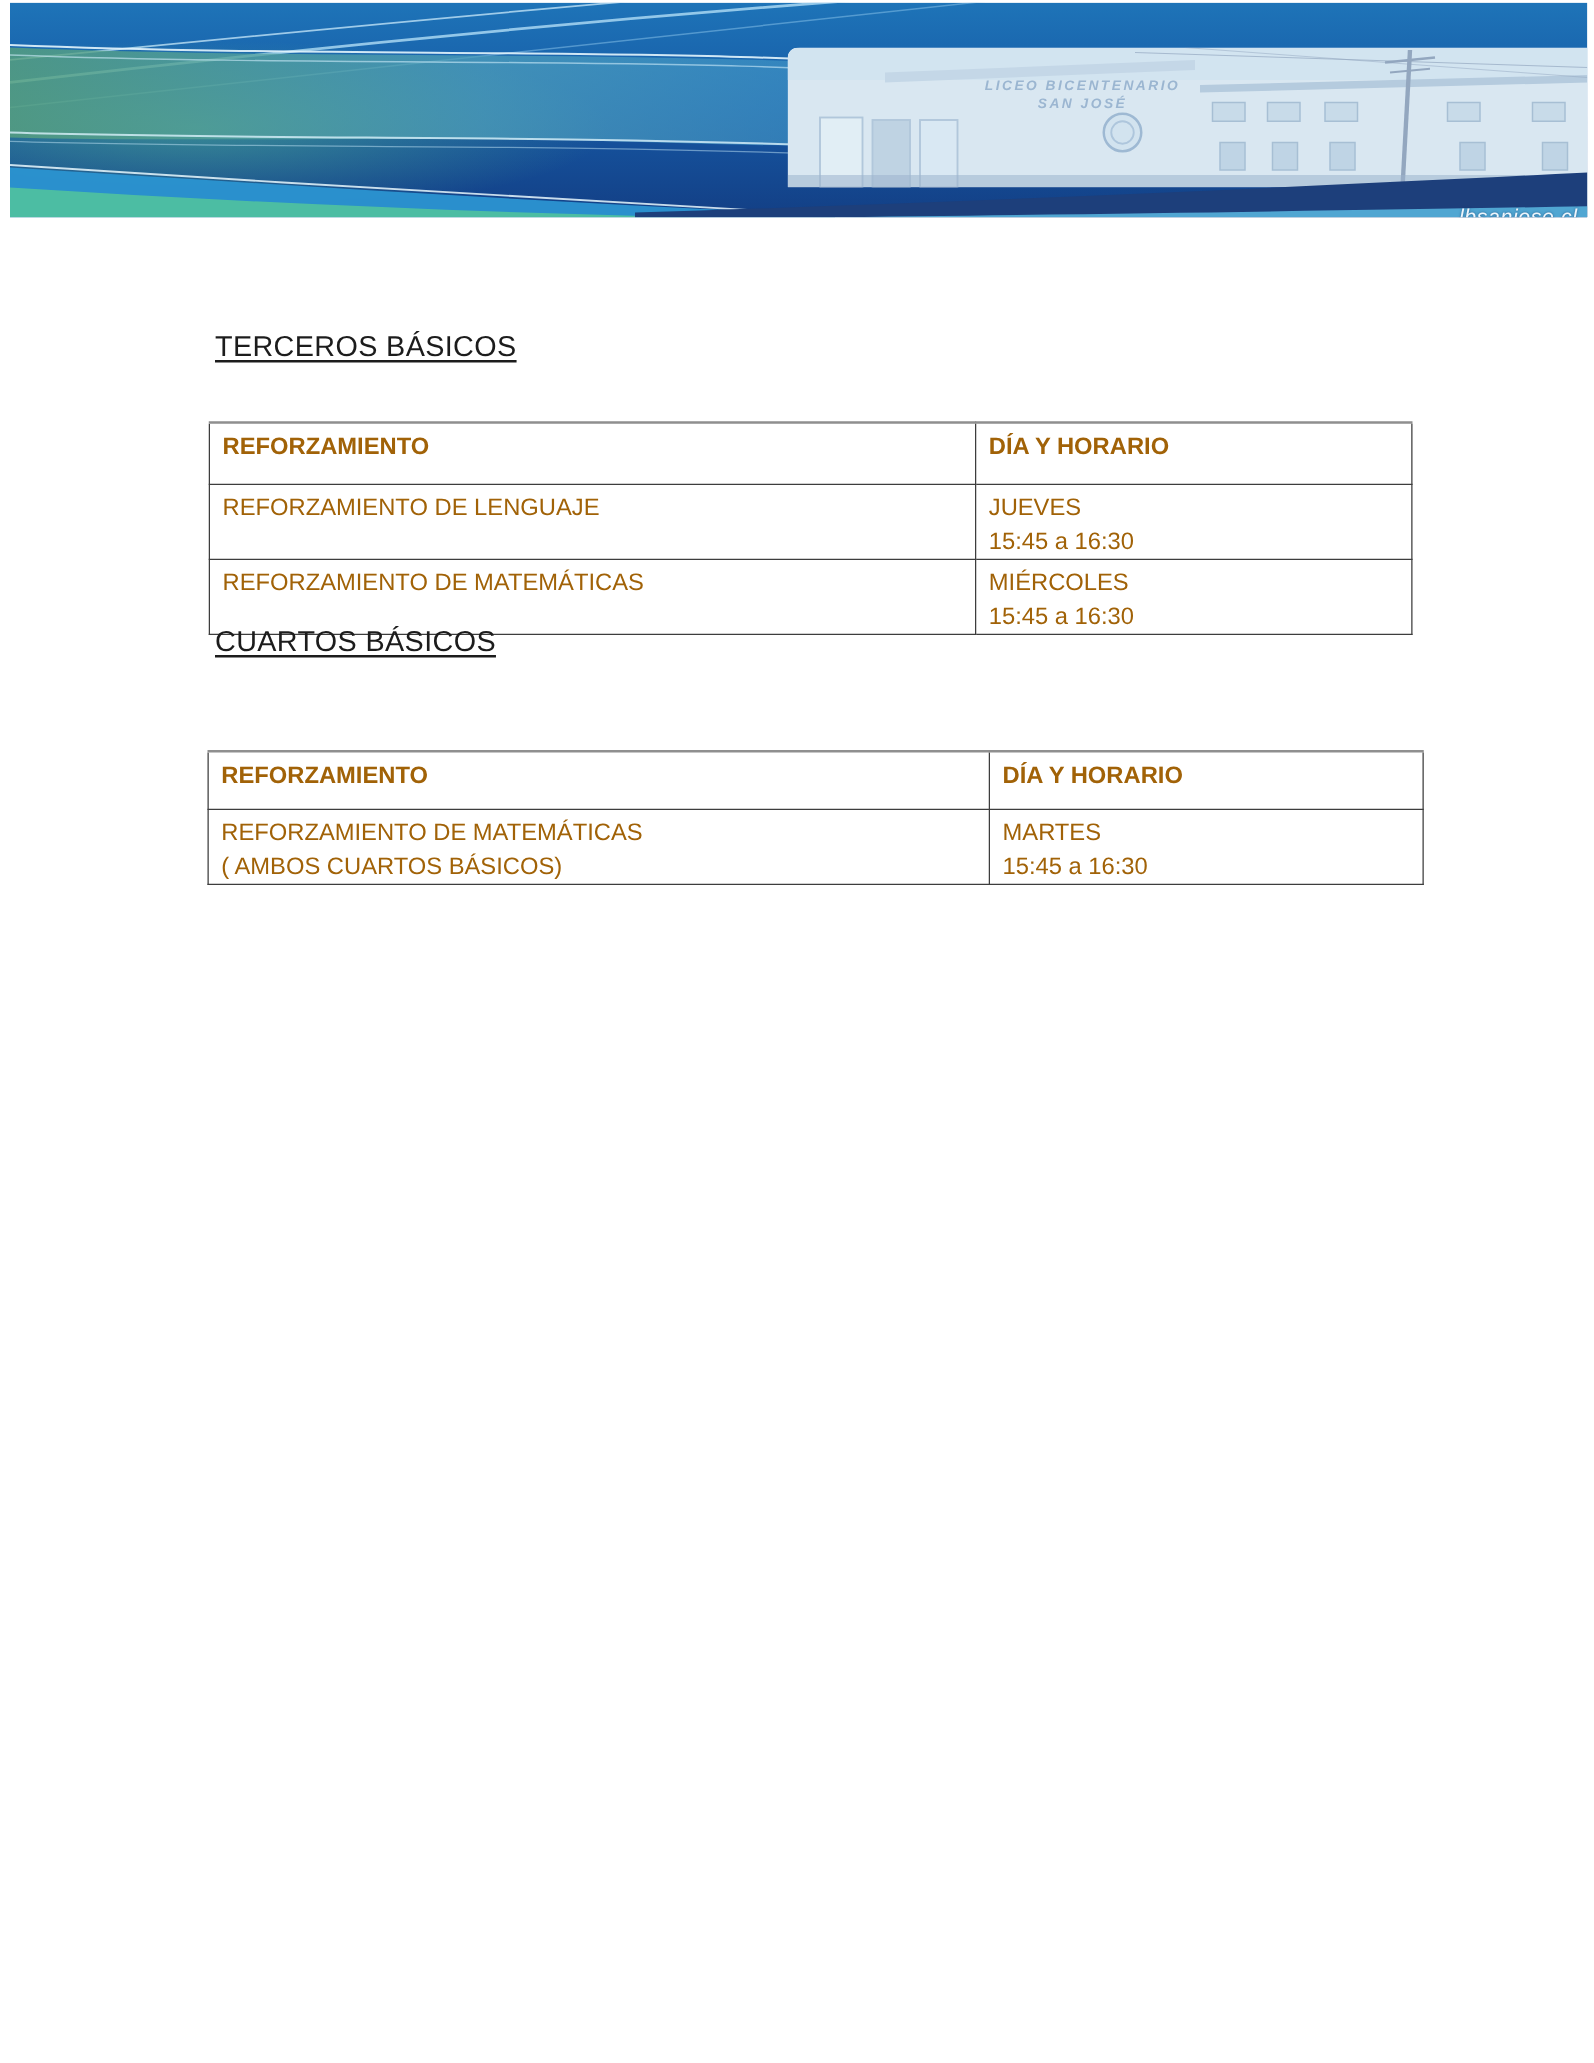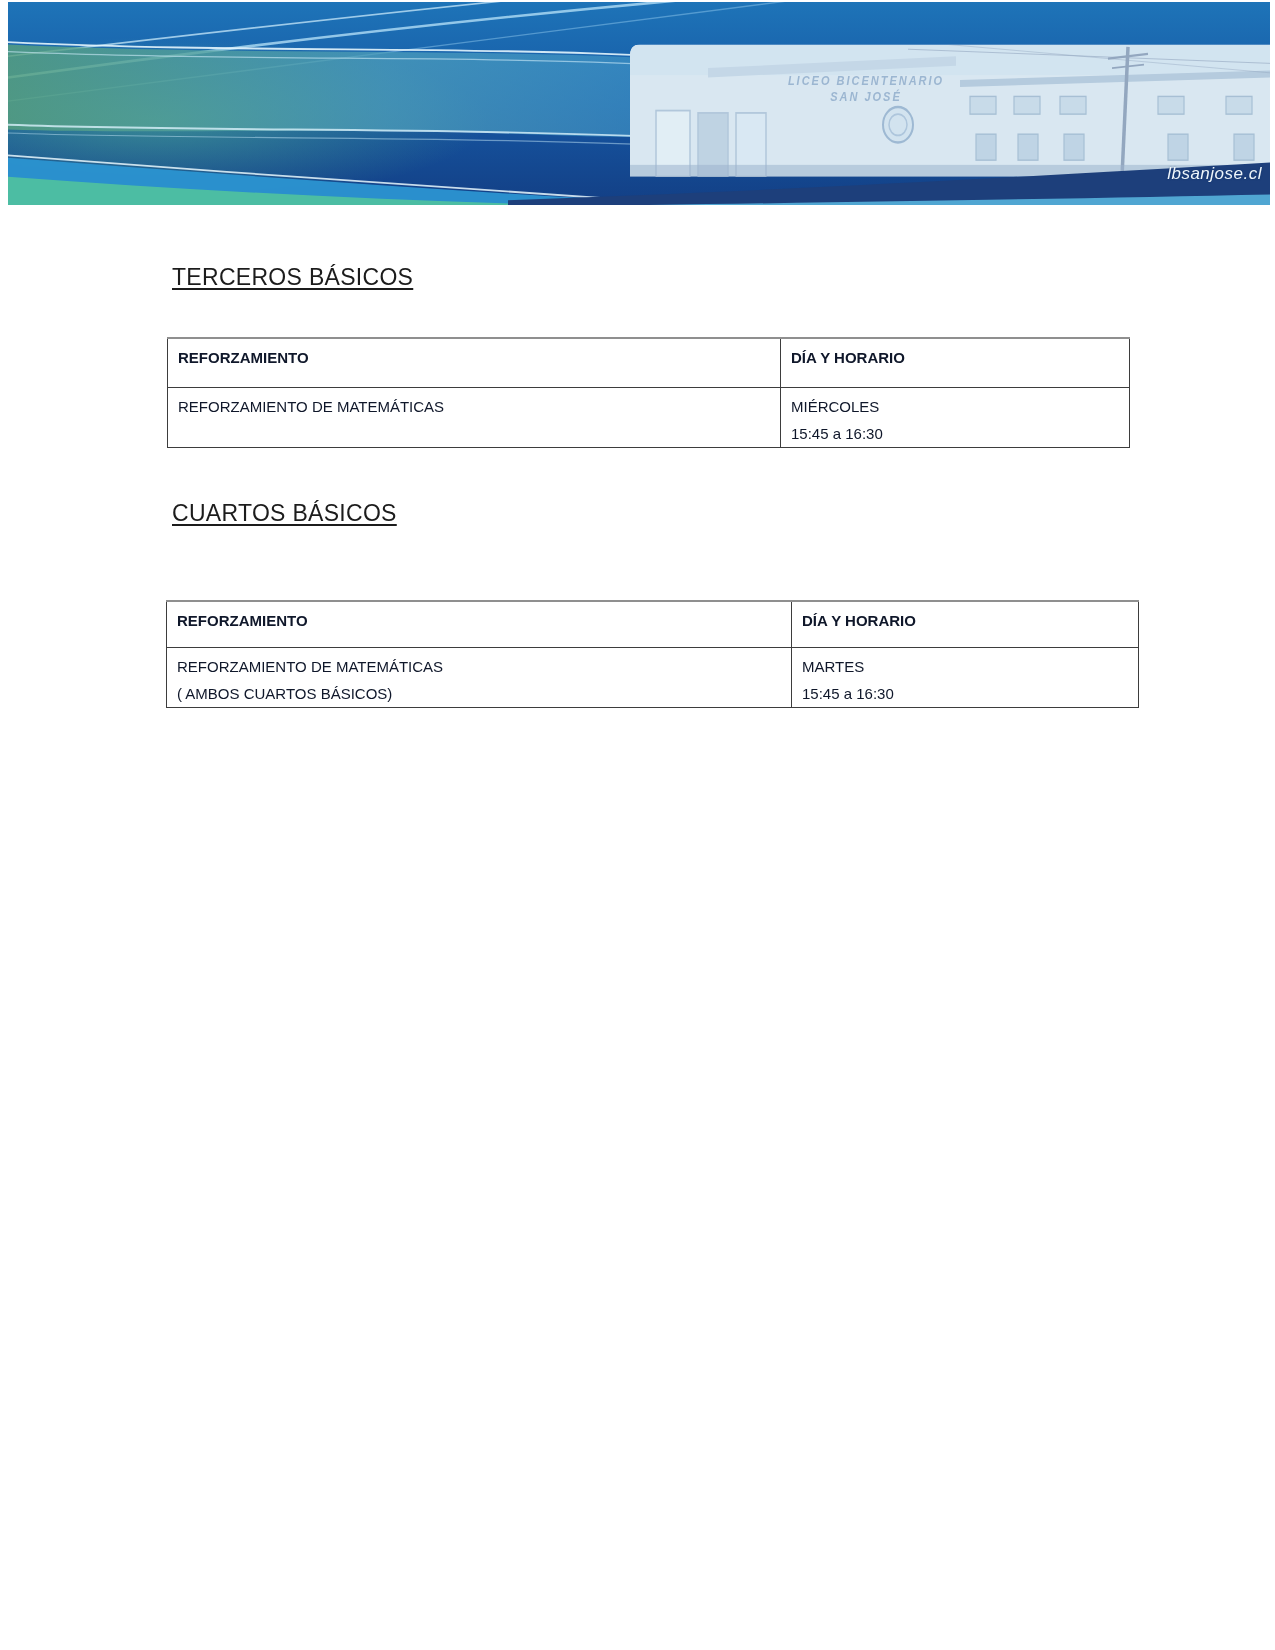--- a/index.html
+++ b/index.html
@@ -6,21 +6,21 @@
   .page{
     position:relative;
     width:1275px;height:1650px;
     background:#ffffff;
     overflow:hidden;
     font-family:"Liberation Sans", sans-serif;
     color:#1c1c1c;
   }
   
   .banner{
-    position:absolute;left:8px;top:2px;width:1262px;height:203px;
+    position:absolute;left:8px;top:2px;width:1262px;height:172px;
     overflow:hidden;
   }
   .banner svg{display:block;width:100%;height:100%;}
   .site-label{
     position:absolute;top:149px;left:1050px;width:204px;
     text-align:right;
     font-size:17px;font-style:italic;
     color:#eef6fc;letter-spacing:.5px;
     text-shadow:0 0 2px rgba(10,40,90,.6);
     margin-top:13px;
@@ -35,22 +35,22 @@
     color:#1c1c1c;
     white-space:nowrap;
   }
   #heading-terceros{top:264px;}
   #heading-cuartos{top:500px;}
 
   table.sched{
     position:absolute;
     border-collapse:collapse;
     table-layout:fixed;
-    font-size:15px;
-    color:#0f172a;
+    font-size:19px;
+    color:#a16207;
   }
   #table-terceros{left:167px;top:337px;width:962px;}
   #table-cuartos{left:166px;top:600px;width:972px;}
   table.sched td{
     border:1.5px solid #3d3d3d;
     vertical-align:top;
     padding:5px 8px 0 10px;
     overflow:hidden;
   }
   table.sched{border-top:2.5px solid #8f8f8f;}
@@ -170,20 +170,29 @@
       </colgroup>
     <tbody>
         <tr class="hdr" style="height:49px">
       <td>
         <div class="cell-line">REFORZAMIENTO</div>
       </td>
       <td>
         <div class="cell-line">DÍA Y HORARIO</div>
       </td>
     </tr>
+    <tr style="height:56px">
+      <td>
+        <div class="cell-line">REFORZAMIENTO DE LENGUAJE</div>
+      </td>
+      <td>
+        <div class="cell-line">JUEVES</div>
+        <div class="cell-line">15:45 a 16:30</div>
+      </td>
+    </tr>
     <tr style="height:55px">
       <td>
         <div class="cell-line">REFORZAMIENTO DE MATEMÁTICAS</div>
       </td>
       <td>
         <div class="cell-line">MIÉRCOLES</div>
         <div class="cell-line">15:45 a 16:30</div>
       </td>
     </tr>
   </tbody>

